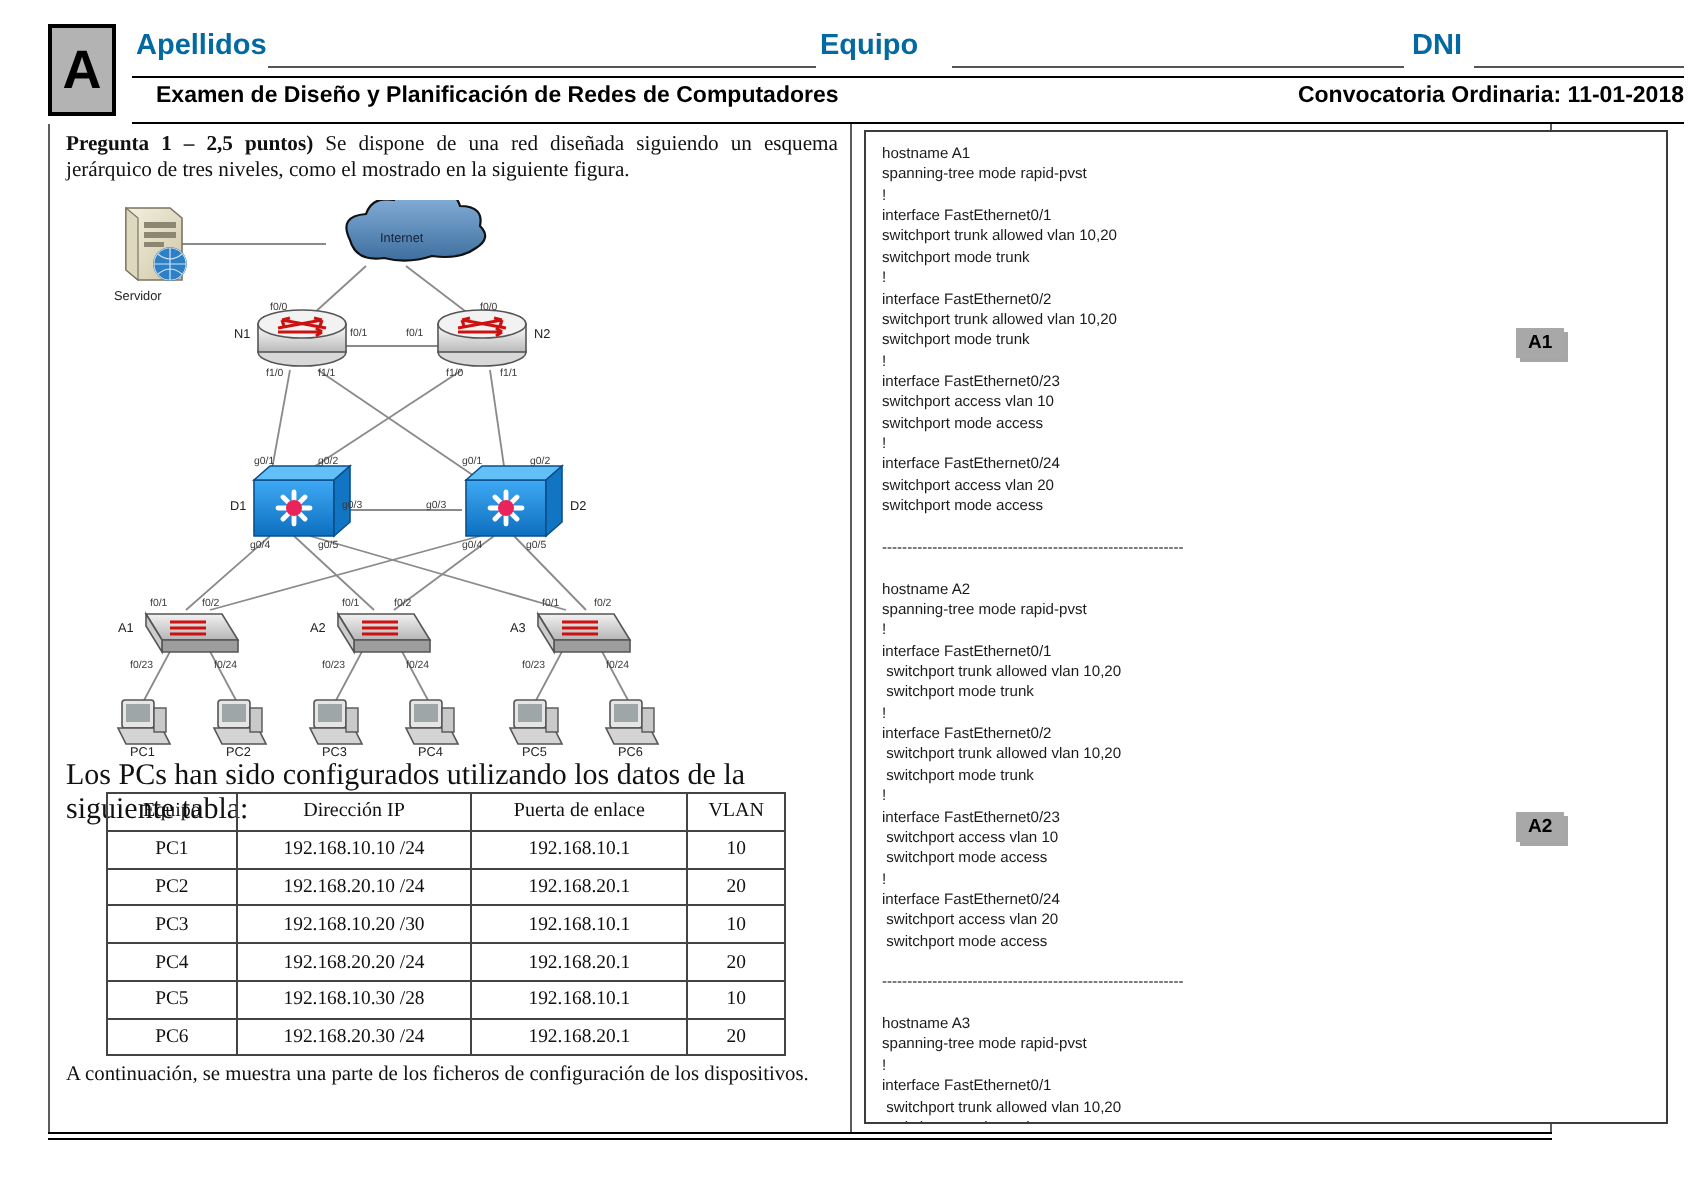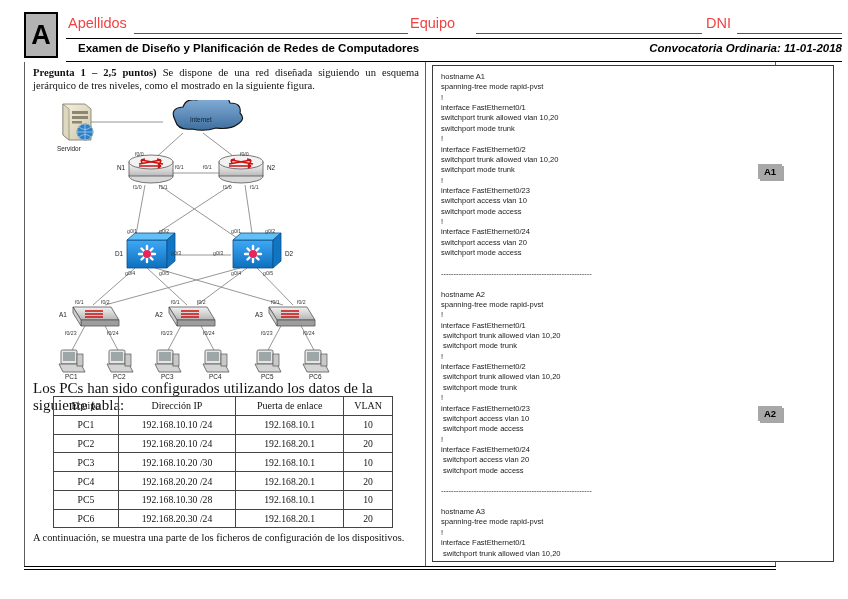--- a/index.html
+++ b/index.html
@@ -7,21 +7,21 @@
   .page{position:absolute;left:0;top:0;width:848px;height:599px;}
 
   
   .header{position:absolute;left:24px;top:12px;width:818px;height:46px;}
   .abox{position:absolute;left:0;top:0;width:34px;height:46px;background:#b3b3b3;border:2px solid #000;box-sizing:border-box;
         display:flex;align-items:center;justify-content:center;font-family:"Liberation Sans",sans-serif;font-weight:bold;font-size:27px;color:#000;}
   .hdr-right{position:absolute;left:42px;top:0;width:776px;height:46px;font-family:"Liberation Sans",sans-serif;}
   .hdr-row1{position:relative;height:26px;}
   .hdr-row2{position:relative;height:20px;border-top:1.5px solid #000;}
   .hdr-row2:after{content:"";position:absolute;left:0;right:0;bottom:-3px;height:1px;background:#000;}
-  .lbl{position:absolute;font-size:14.5px;font-weight:normal;color:#ef4444;letter-spacing:0px;white-space:nowrap;}
+  .lbl{position:absolute;font-size:14.5px;font-weight:bold;color:#0369a1;letter-spacing:0px;white-space:nowrap;}
   .dotline{position:absolute;bottom:4px;height:0;border-bottom:1px solid #555;}
   .sub{position:absolute;top:3px;font-size:11.5px;font-weight:bold;color:#000;white-space:nowrap;}
 
   
   .frame{position:absolute;left:24px;top:62px;width:752px;height:505px;border:1px solid #5d5d5d;border-top:none;box-sizing:border-box;}
   .frame:after{content:"";position:absolute;left:-1px;right:-1px;bottom:-4px;height:2px;border-top:1px solid #000;border-bottom:1px solid #000;}
   .vdiv{position:absolute;left:400px;top:0;width:0;height:505px;border-left:1px solid #5d5d5d;}
 
   
   .left{position:absolute;left:0;top:0;width:400px;height:505px;}
@@ -62,21 +62,21 @@
       <div class="hdr-row1">
         <span class="lbl" style="left:2px;top:3px;">Apellidos</span>
         <span class="dotline" style="left:68px;width:274px;"></span>
         <span class="lbl" style="left:344px;top:3px;">Equipo</span>
         <span class="dotline" style="left:410px;width:226px;"></span>
         <span class="lbl" style="left:640px;top:3px;">DNI</span>
         <span class="dotline" style="left:671px;width:105px;"></span>
       </div>
       <div class="hdr-row2">
         <span class="sub" style="left:12px;text-align:right;">Examen de Diseño y Planificación de Redes de Computadores</span>
-        <span class="sub" style="right:0px;font-style:italic;">Convocatoria Ordinaria: 11-01-2018</span>
+        <span class="sub" style="right:0px;">Convocatoria Ordinaria: 11-01-2018</span>
       </div>
     </div>
   </div>
 
   <div class="frame">
     <div class="vdiv"></div>
 
     <div class="left">
 
       <div class="q-text"><b>Pregunta 1 – 2,5 puntos)</b><span> Se dispone de una red diseñada siguiendo un esquema jerárquico de tres niveles, como el mostrado en la siguiente figura.</span></div>

